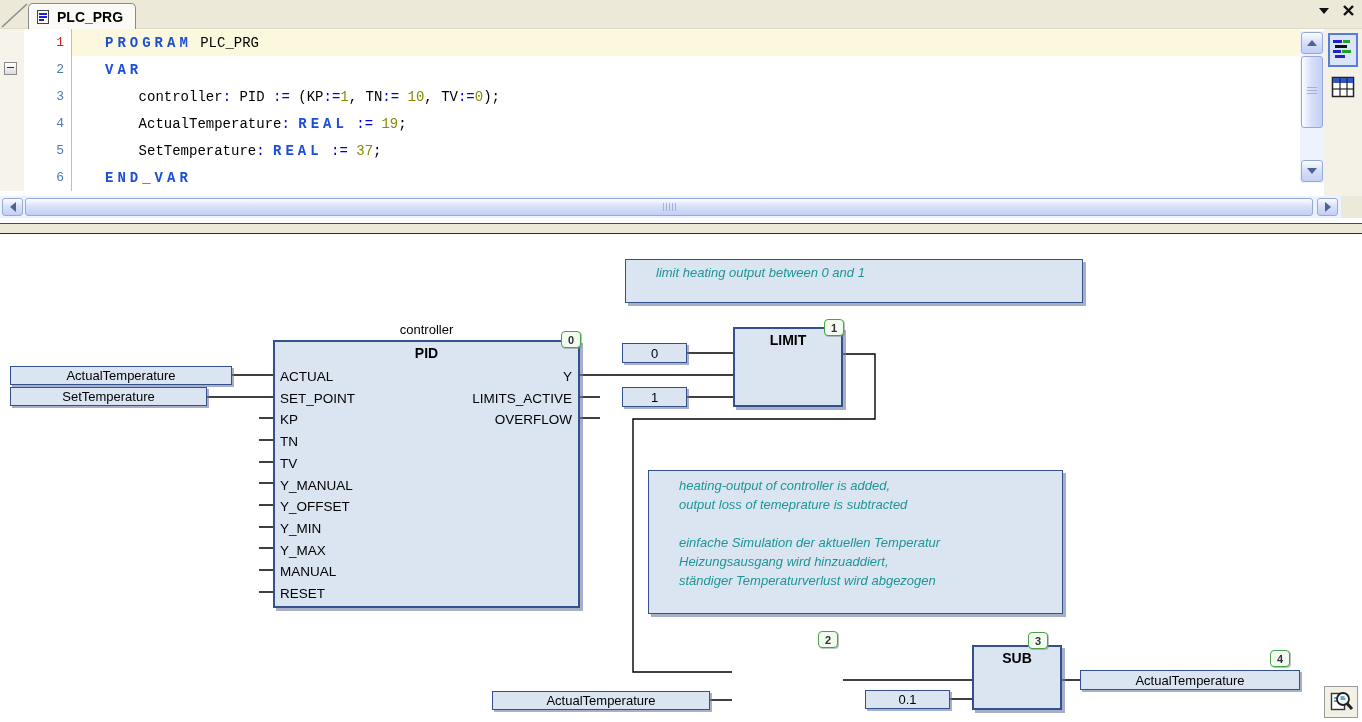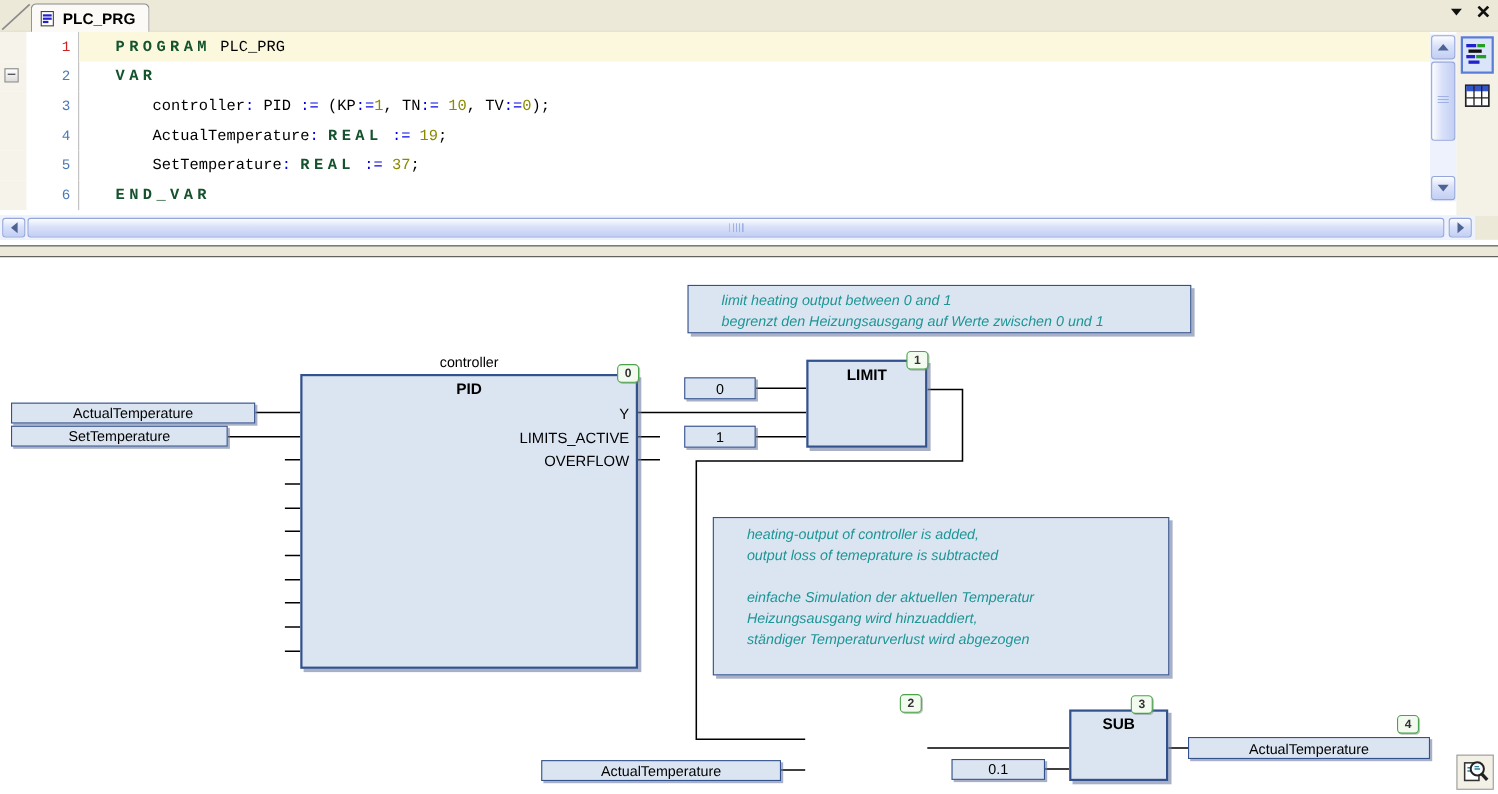--- a/index.html
+++ b/index.html
@@ -22,21 +22,21 @@
   .erow{display:flex;height:27px;font-family:"Liberation Mono","DejaVu Sans Mono",monospace;font-size:14px;}
   .fold{width:24px;background:#f5f3ea;position:relative;flex:none;}
   .minusbox{position:absolute;left:4px;top:6px;width:13px;height:13px;background:linear-gradient(#ffffff,#dcdcdc);
             border:1px solid #8a8a8a;box-sizing:border-box;}
   .minusbox::after{content:"";position:absolute;left:2px;right:2px;top:4px;border-top:1px solid #333;}
   .lno{width:40px;flex:none;display:flex;align-items:center;justify-content:flex-end;padding-right:7px;
        border-right:1px solid #bdbdbd;color:#4d7bb5;font-size:13px;background:#fff;}
   .erow.cur .lno{color:#cc2222;}
   .ltext{flex:1;display:flex;align-items:center;white-space:pre;padding-left:33px;}
   .erow.cur .ltext{background:#fbf8dd;}
-  .kw{color:#14532d;font-weight:bold;letter-spacing:4px;}
+  .kw{color:#1d4ed8;font-weight:bold;letter-spacing:4px;}
   .op{color:#0000e0;}
   .num{color:#8a8a00;}
   .pl{color:#000;}
 
   
   .vscroll{position:absolute;right:38px;top:2px;width:24px;height:152px;background:#eef2fc;}
   .sbtn{position:absolute;left:1px;width:22px;height:22px;border:1px solid #96a8da;border-radius:3px;
         background:linear-gradient(180deg,#fdfdff,#d9e1f9 45%,#c3cff4);box-sizing:border-box;
         display:flex;align-items:center;justify-content:center;}
   .tri-up{width:0;height:0;border-left:5px solid transparent;border-right:5px solid transparent;border-bottom:6px solid #4c6393;}
@@ -209,35 +209,47 @@
                M687 119 H733 M687 163 H733
                M843 120 H875 V185 H633 V438 H732
                M710 466 H732
                M843 446 H972
                M950 465 H972
                M1062 446 H1080" fill="none" stroke="#000" stroke-width="1.4"></path>
     </svg>
 
     <div class="cmt" style="left:625px;top:25px;width:458px;height:44px;">
         <div class="cmt-line">limit heating output between 0 and 1</div>
-        <div class="cmt-line">begrenzt den Heizungsausgang auf Werte zwischen 0 und 1</div>
       </div>
 
     <div class="cmt" style="left:648px;top:236px;width:415px;height:144px;padding-top:5px;">
         <div class="cmt-line">heating-output of controller is added,</div>
         <div class="cmt-line">output loss of temeprature is subtracted</div>
         <div class="cmt-line"></div>
         <div class="cmt-line">einfache Simulation der aktuellen Temperatur</div>
         <div class="cmt-line">Heizungsausgang wird hinzuaddiert,</div>
         <div class="cmt-line">ständiger Temperaturverlust wird abgezogen</div>
       </div>
 
     <div class="instlbl">controller</div>
     <div class="blk" style="left:273px;top:106px;width:307px;height:268px;">
       <div class="bt">PID</div>
+      <div class="pins-in">
+          <div class="pin">ACTUAL</div>
+          <div class="pin">SET_POINT</div>
+          <div class="pin">KP</div>
+          <div class="pin">TN</div>
+          <div class="pin">TV</div>
+          <div class="pin">Y_MANUAL</div>
+          <div class="pin">Y_OFFSET</div>
+          <div class="pin">Y_MIN</div>
+          <div class="pin">Y_MAX</div>
+          <div class="pin">MANUAL</div>
+          <div class="pin">RESET</div>
+        </div>
       <div class="pins-out">
           <div class="pin">Y</div>
           <div class="pin">LIMITS_ACTIVE</div>
           <div class="pin">OVERFLOW</div>
         </div>
     </div>
     <div class="badge" style="left:561px;top:97px;">0</div>
 
     <div class="blk" style="left:733px;top:93px;width:110px;height:80px;">
       <div class="bt">LIMIT</div>

